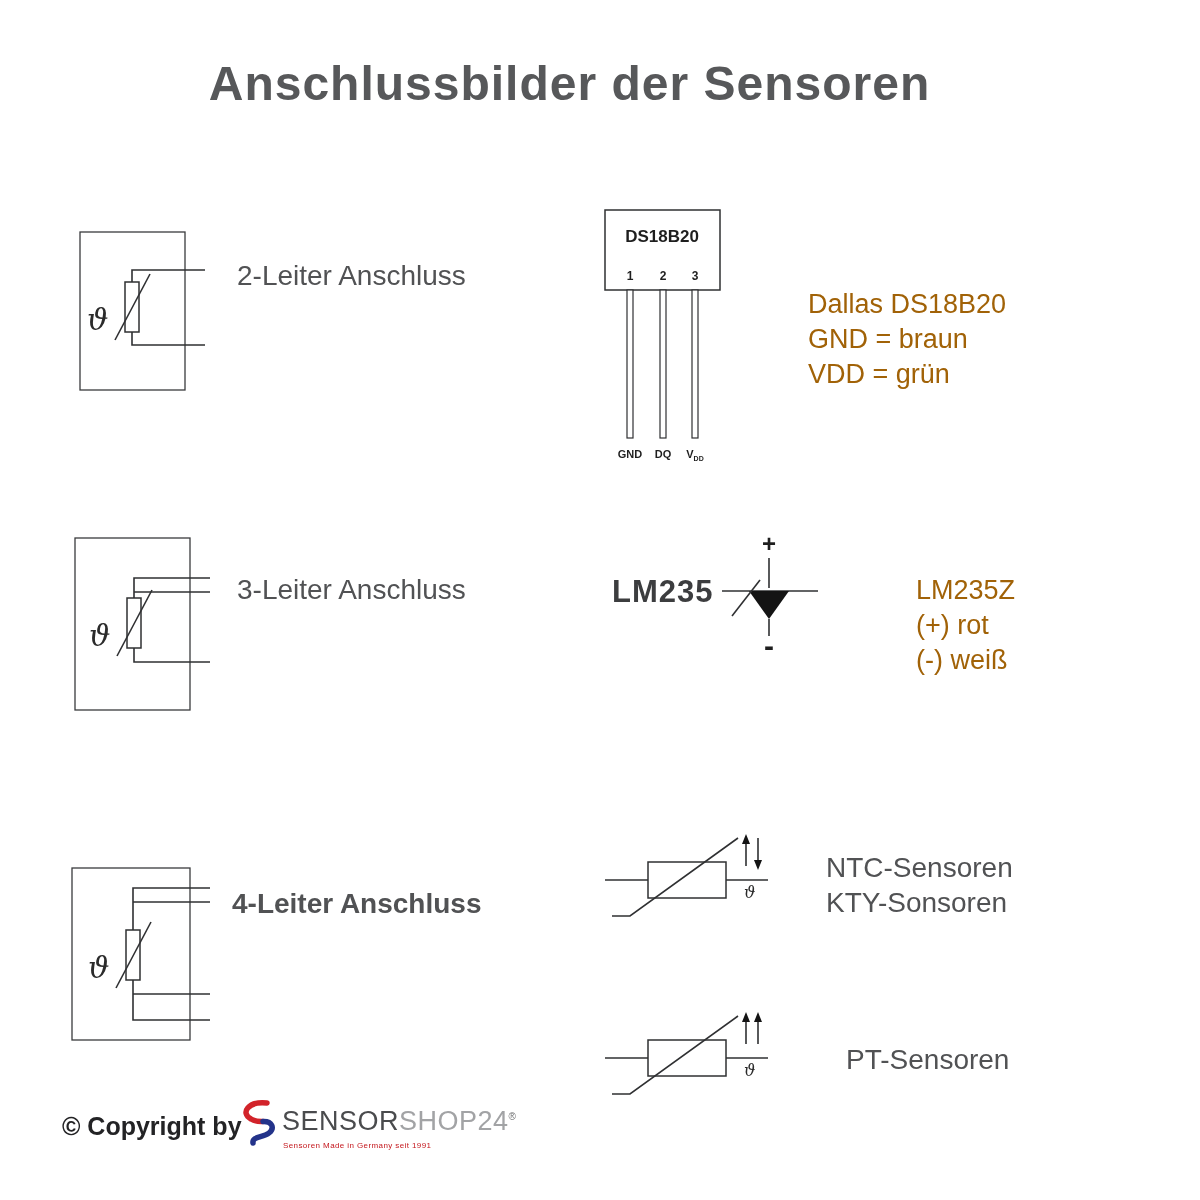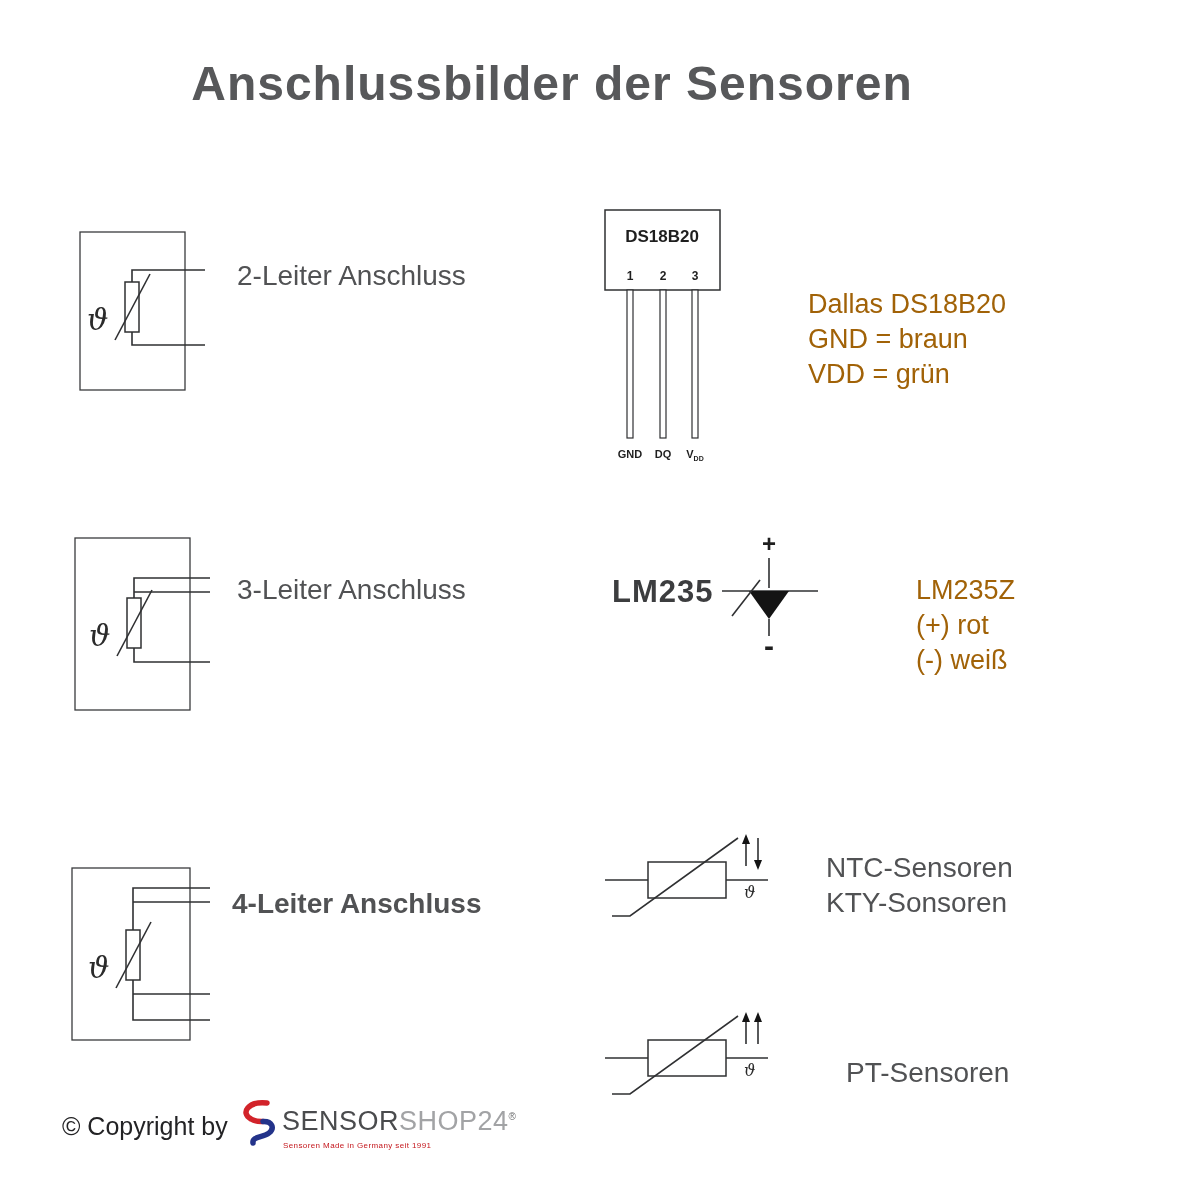--- a/index.html
+++ b/index.html
@@ -1,30 +1,30 @@
 <!DOCTYPE html>
 <html><head>
 <meta charset="utf-8">
 <style>
   html,body{margin:0;padding:0;background:#fff;}
-  .canvas{position:relative;width:1104px;height:1200px;background:#ffffff;overflow:hidden;font-family:"Liberation Sans",sans-serif;}
+  .canvas{position:relative;width:1104px;height:1200px;background:#ffffff;overflow:hidden;font-family:"Liberation Sans",sans-serif;padding-left:35px;}
   .title{position:absolute;left:0;top:56px;width:100%;text-align:center;font-size:48px;font-weight:700;color:#57585a;margin:0;letter-spacing:1px;}
   .wire-label{position:absolute;font-size:28px;color:#515254;}
   .info{position:absolute;font-size:27px;color:#a16207;line-height:35px;}
   .info-lg{position:absolute;font-size:28px;color:#515254;line-height:35px;}
   .lm-label{position:absolute;font-size:31px;color:#3c3d3f;font-weight:600;letter-spacing:1px;}
   svg.abs{position:absolute;overflow:visible;}
   .stroke{stroke:#2f3032;fill:none;stroke-width:1.6;}
   .stroke-thin{stroke:#3a3b3d;fill:none;stroke-width:1.3;}
   .compbox{fill:#ffffff;stroke:#2f3032;stroke-width:1.5;}
   .leg{fill:#ffffff;stroke:#2f3032;stroke-width:1.2;}
   .filled{fill:#141414;stroke:none;}
   .svg-text{fill:#1e1e1e;font-family:"Liberation Sans",sans-serif;}
   .theta{font-family:"DejaVu Serif",serif;font-style:italic;fill:#2b2b2b;}
-  .footer-copy{position:absolute;font-size:25px;font-weight:400;color:#232325;}
+  .footer-copy{position:absolute;font-size:25px;font-weight:700;color:#232325;}
   .brand{position:absolute;font-size:27px;letter-spacing:.5px;white-space:nowrap;}
   .brand .b1{font-weight:400;color:#4a4b4d;}
   .brand .b2{font-weight:400;color:#a2a3a5;}
   .brand sup{font-size:10px;color:#6f7072;vertical-align:super;}
   .tagline{position:absolute;font-size:8px;color:#c4161c;letter-spacing:.4px;}
 </style>
 </head>
 <body>
 
 <div class="canvas">
@@ -120,21 +120,21 @@
     <line class="stroke" x1="5" y1="56" x2="48" y2="56"></line>
     <rect class="compbox" x="48" y="38" width="78" height="36"></rect>
     <line class="stroke" x1="126" y1="56" x2="168" y2="56"></line>
     <path class="stroke" d="M12,92 H30 L138,14"></path>
     <line class="stroke" x1="146" y1="42" x2="146" y2="16"></line>
     <polygon class="filled" points="146,10 142,20 150,20"></polygon>
     <line class="stroke" x1="158" y1="42" x2="158" y2="16"></line>
     <polygon class="filled" points="158,10 154,20 162,20"></polygon>
     <text class="theta" x="144" y="74" font-size="16">ϑ</text>
   </svg>
-  <div class="info-lg" style="left:846px;top:1042px;margin-top:13px;">
+  <div class="info-lg" style="left:846px;top:1042px;">
     <div>PT-Sensoren</div>
   </div>
 
   <div class="footer-copy" style="left:62px;top:1112px;">© Copyright by</div>
 
   <svg class="abs" style="left:234px;top:1098px;" width="44" height="48" viewBox="0 0 44 48">
     <path d="M33,5 C14,3 6,15 17,21 C20,22.8 25,23.6 29,23.4" fill="none" stroke="#d2232a" stroke-width="5.5" stroke-linecap="round"></path>
     <path d="M29,23.4 C38,23 41,30 35,35 C29,40 18,38 19,45" fill="none" stroke="#23338a" stroke-width="5.5" stroke-linecap="round"></path>
   </svg>
 

